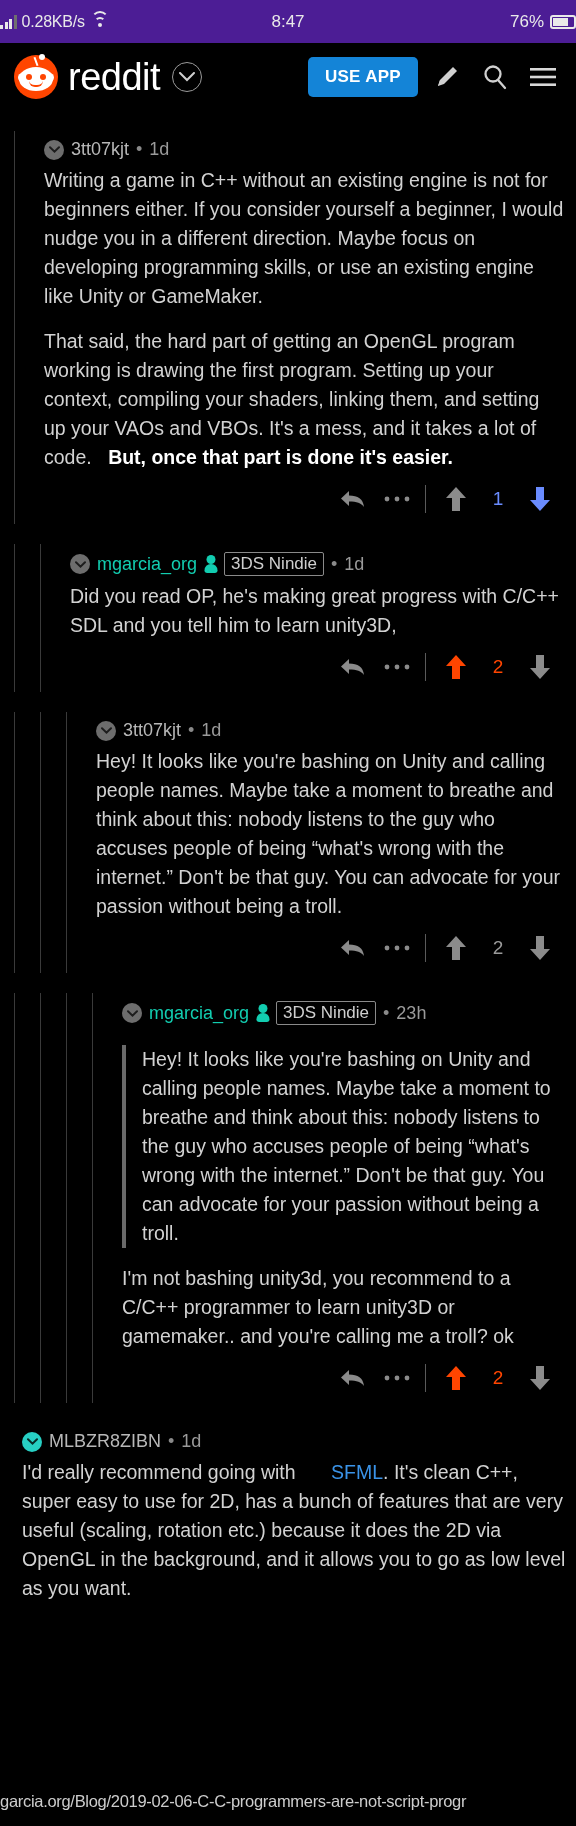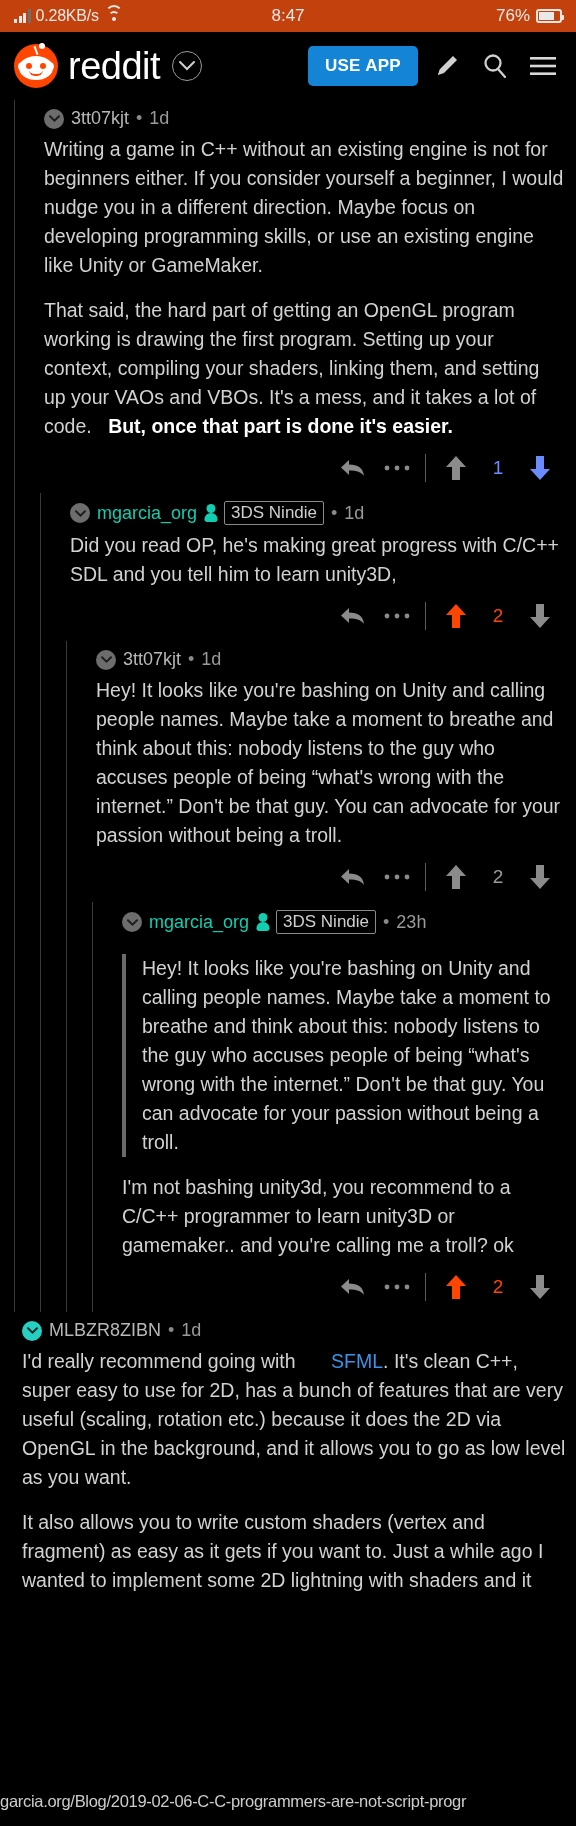--- a/index.html
+++ b/index.html
@@ -7,25 +7,25 @@
   html, body {
     width: 576px; height: 1826px;
     background: #000;
     font-family: "Liberation Sans", sans-serif;
     overflow: hidden;
   }
   body { position: relative; }
 
   
   .status-bar {
-    height: 32px;
-    background: #c2410c;
+    height: 43px;
+    background: #4c1d95;
     display: flex;
     align-items: center;
-    padding: 0 14px;
+    padding: 0 0;
     color: #e9e9e9;
     font-size: 17px;
     position: relative;
   }
   .sb-left { display: flex; align-items: center; gap: 5px; }
   .signal-bars { display: flex; align-items: flex-end; gap: 1.5px; height: 14px; }
   .signal-bars i { width: 3px; background: #e9e9e9; display: block; }
   .signal-bars i:nth-child(1) { height: 4px; }
   .signal-bars i:nth-child(2) { height: 7px; }
   .signal-bars i:nth-child(3) { height: 10px; }
@@ -102,20 +102,21 @@
 
   .rail {
     position: absolute; top: 0; bottom: 0; width: 1px; background: #3a3a3a;
   }
 
   .c-head {
     display: flex; align-items: center; flex-wrap: wrap;
     gap: 7px; row-gap: 2px;
     font-size: 18px; color: #b6b6b6;
     padding: 8px 0 6px 0;
+    margin-top: 20px;
   }
   .collapse-dot {
     width: 20px; height: 20px; border-radius: 50%; background: #6d6d6d;
     display: flex; align-items: center; justify-content: center; flex: none;
   }
   .collapse-dot.op { background: #27cfc3; }
   .collapse-dot svg { display:block; }
   .uname { color: #b8b8b8; font-size: 18px; }
   .uname.teal { color: #12cdb0; }
   .meta-dot { color: #8a8a8a; }
@@ -436,19 +437,18 @@
             <svg width="11" height="7" viewBox="0 0 11 7">
               <path d="M1 1.3 L5.5 5.6 L10 1.3" stroke="#062b28" stroke-width="2" fill="none" stroke-linecap="round"></path>
             </svg>
           </span>
           <span class="uname">MLBZR8ZIBN</span>
           <span class="meta-dot">•</span>
           <span class="c-age">1d</span>
         </div>
         <div class="c-text">
           <p>I'd really recommend going with <a class="link">SFML</a>. It's clean C++, super easy to use for 2D, has a bunch of features that are very useful (scaling, rotation etc.) because it does the 2D via OpenGL in the background, and it allows you to go as low level as you want.</p>
-          <p>It also allows you to write custom shaders (vertex and fragment) as easy as it gets if you want to. Just a while ago I wanted to implement some 2D lightning with shaders and it</p>
         </div>
       </div>
     </div>
   </div>
 
 <div class="bottom-url">garcia.org/Blog/2019-02-06-C-C-programmers-are-not-script-progr</div>
 
 </body></html>

